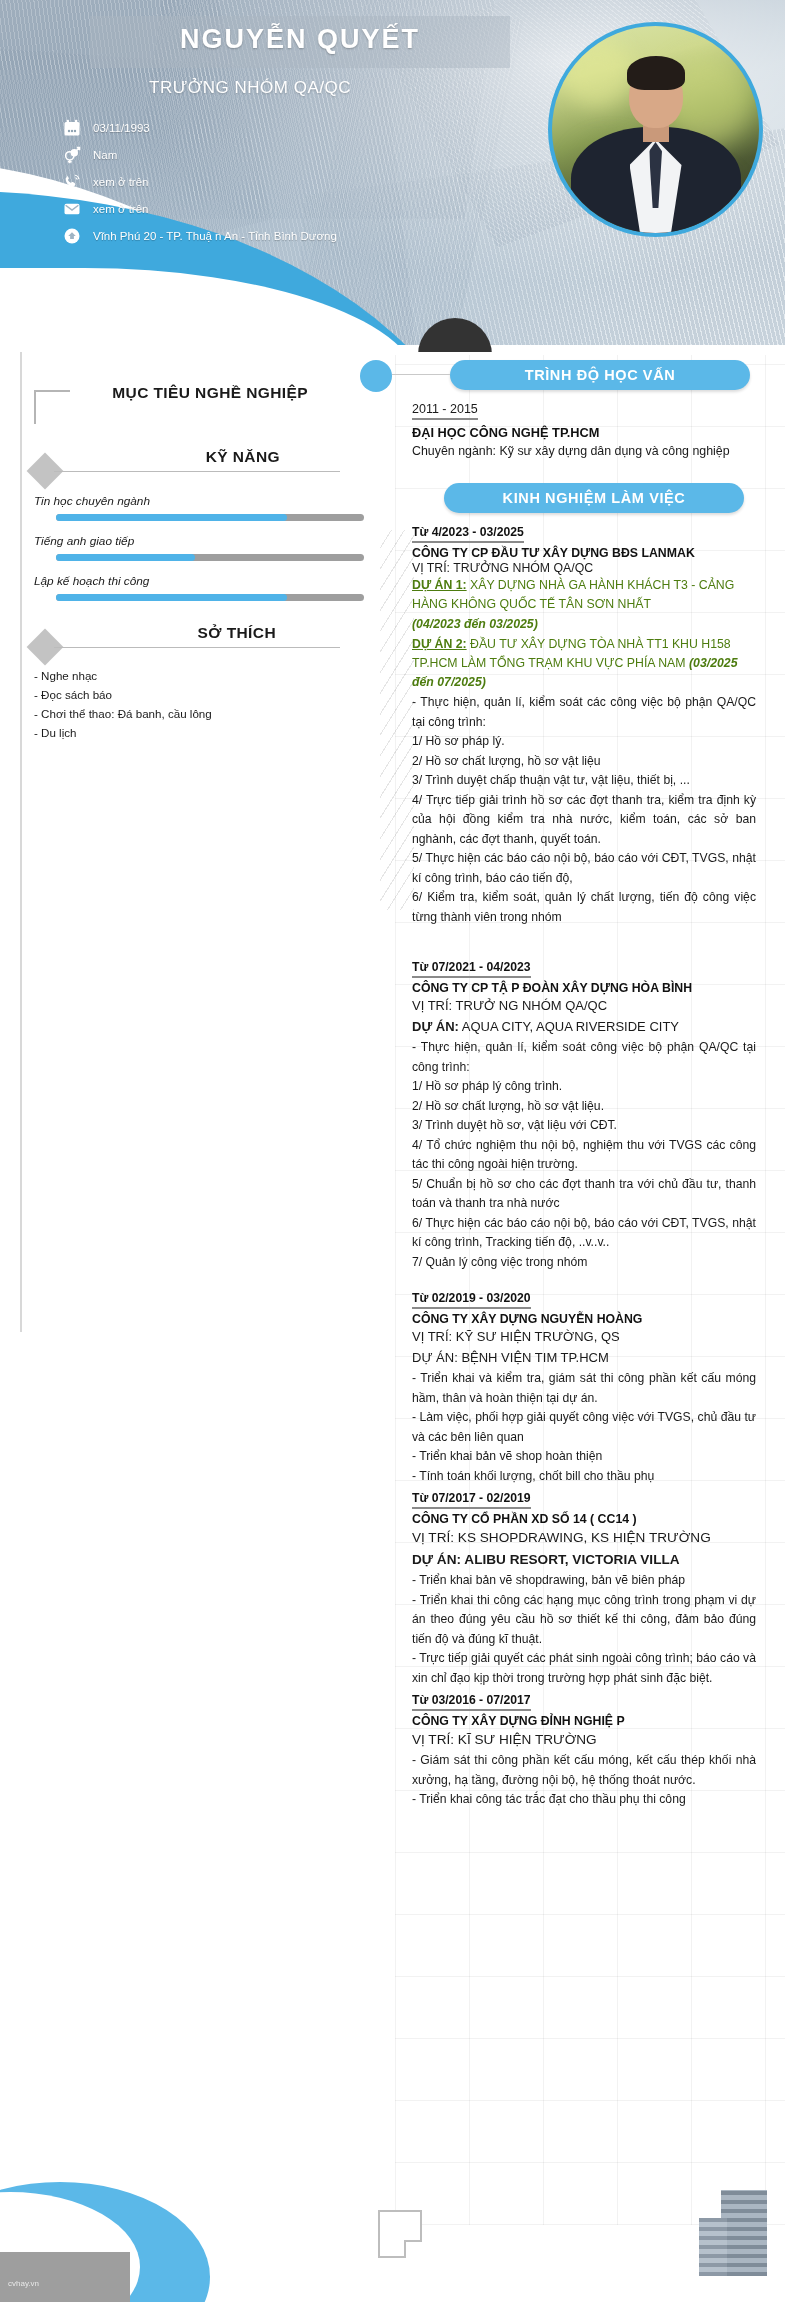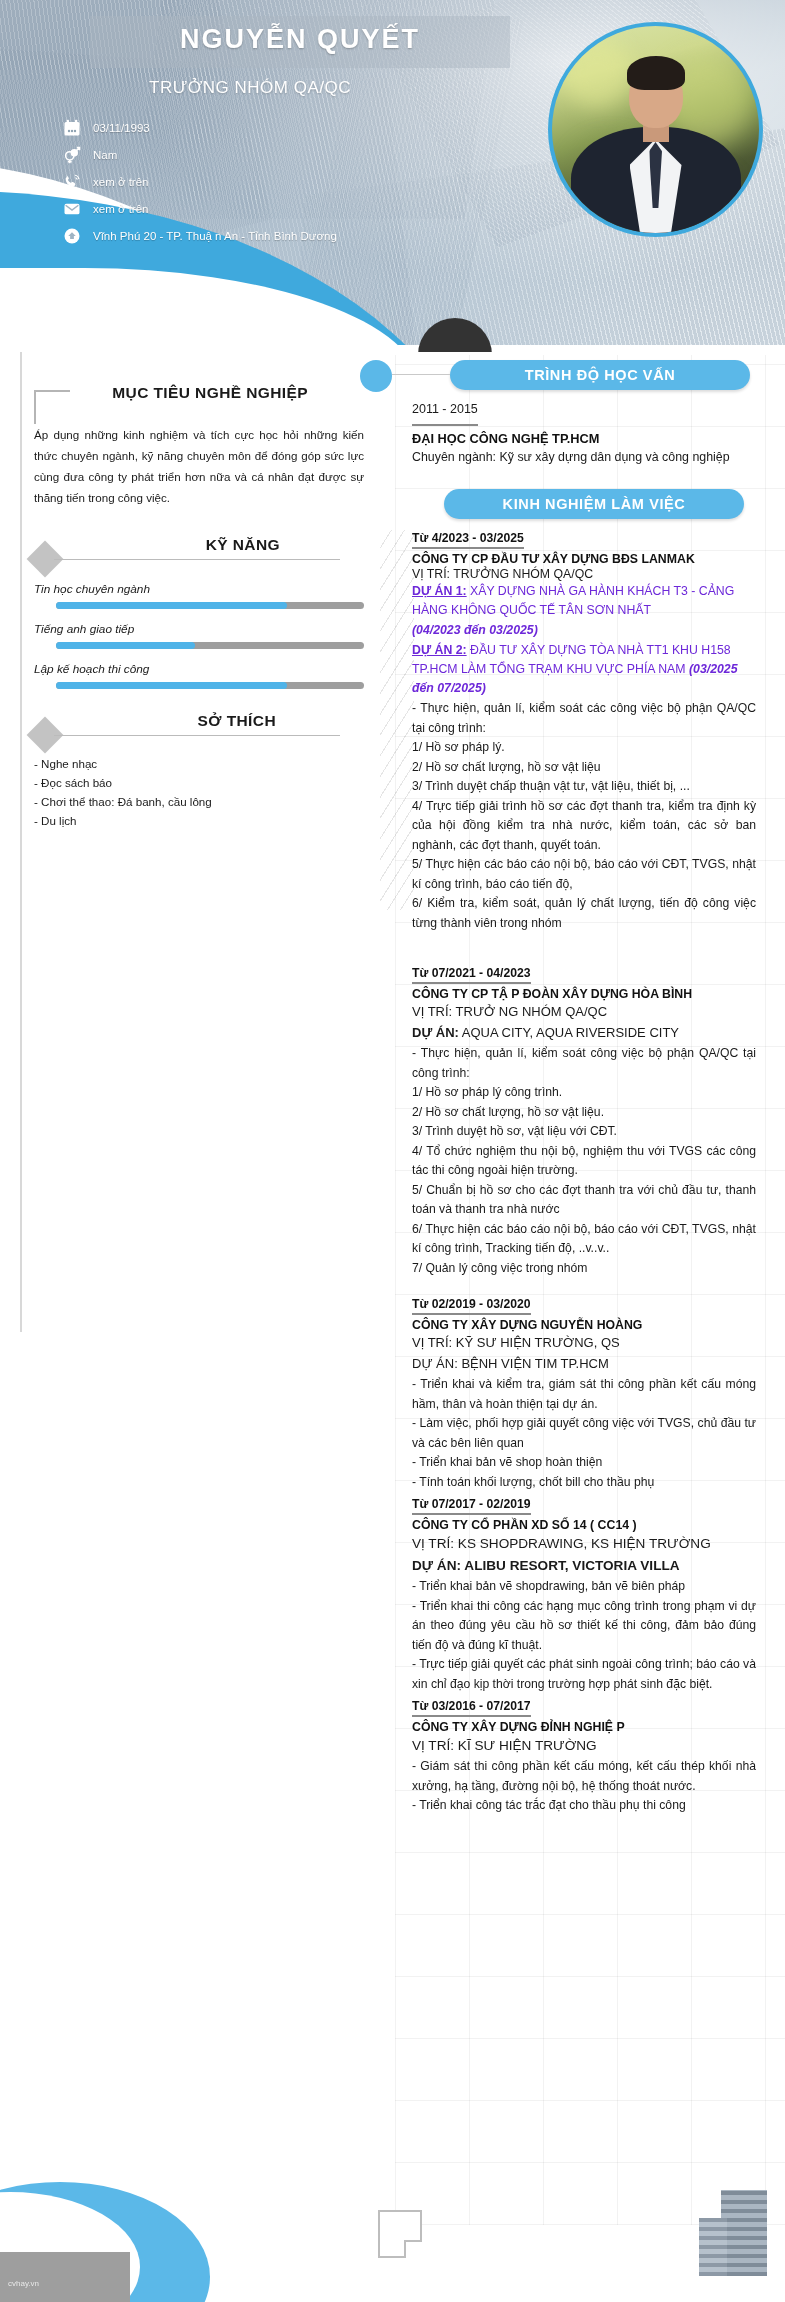--- a/index.html
+++ b/index.html
@@ -229,33 +229,33 @@
   .pill.exp { width: 300px; margin-left: 40px; }
   .pill-tail {
     position:absolute; left: -58px; top: 14px; width: 58px; height: 1px; background:#c9c9c9;
   }
   .pill-dot {
     position:absolute; left: -90px; top: 0px; width: 32px; height: 32px;
     border-radius:50%; background:#5bb8e8;
   }
 
   .edu-block { padding: 0 18px 0 8px; }
-  .edu-dates { font-size: 12.5px; color:#1a1a1a; display:inline-block; border-bottom: 2px solid #8a8a8a; padding-bottom:8px; }
+  .edu-dates { font-size: 12.5px; color:#1a1a1a; display:inline-block; border-bottom: 2px solid #8a8a8a; padding-bottom:2px; }
   .edu-school { font-size: 12.8px; font-weight:bold; color:#111; margin-top: 5px; }
   .edu-major { font-size: 12.4px; color:#1a1a1a; line-height: 19px; margin-top: 2px; text-align:justify; }
 
   .job { padding: 0 18px 0 8px; margin-top: 8px; }
   .job-dates {
     font-size: 12.2px; font-weight:bold; color:#111;
     display:inline-block; border-bottom: 2px solid #8a8a8a; padding-bottom: 2px;
   }
   .job-company { font-size: 12.3px; font-weight:bold; color:#111; margin-top: 3px; }
   .job-role { font-size: 12.3px; color:#1a1a1a; margin-top: 1px; }
   .job-role b { font-weight: normal; }
-  .job-proj { font-size: 12.3px; color:#6d28d9; margin-top: 1px; line-height: 19px; }
+  .job-proj { font-size: 12.3px; color:#4d7c0f; margin-top: 1px; line-height: 19px; }
   .job-proj .lbl { font-weight:bold; text-decoration: underline; }
   .job-proj .lbl2 { font-weight:bold; }
   .job-proj i { font-style: italic; font-weight: bold; }
   .job-lines { margin-top: 1px; }
   .jl { font-size: 12.2px; color:#1a1a1a; line-height: 19.5px; text-align: justify; }
   .jl.big { font-size: 13px; line-height: 20px; }
   .jl.bigger { font-size: 13.6px; line-height: 21px; }
 
   
   .foot-wave {
@@ -388,21 +388,20 @@
 <div class="grid-bg"></div>
 <div class="hatch"></div>
 <div class="left-rail"></div>
 
 <div class="left-col">
 
   <div class="sec-head">
     <span class="bracket"></span>
     <span class="sec-title">MỤC TIÊU NGHỀ NGHIỆP</span>
   </div>
-  <div class="objective">Áp dụng những kinh nghiệm và tích cực học hỏi những kiến thức chuyên ngành, kỹ năng chuyên môn để đóng góp sức lực cùng đưa công ty phát triển hơn nữa và cá nhân đạt được sự thăng tiến trong công việc.</div>
 
   <div class="sec-head" style="margin-top:18px;">
     <span class="sec-diamond"></span>
     <span class="sec-line"></span>
     <span class="sec-title" style="right:120px;">KỸ NĂNG</span>
   </div>
 
   <div class="skills">
     <div class="skill">
       <div class="skill-name">Tin học chuyên ngành</div>

